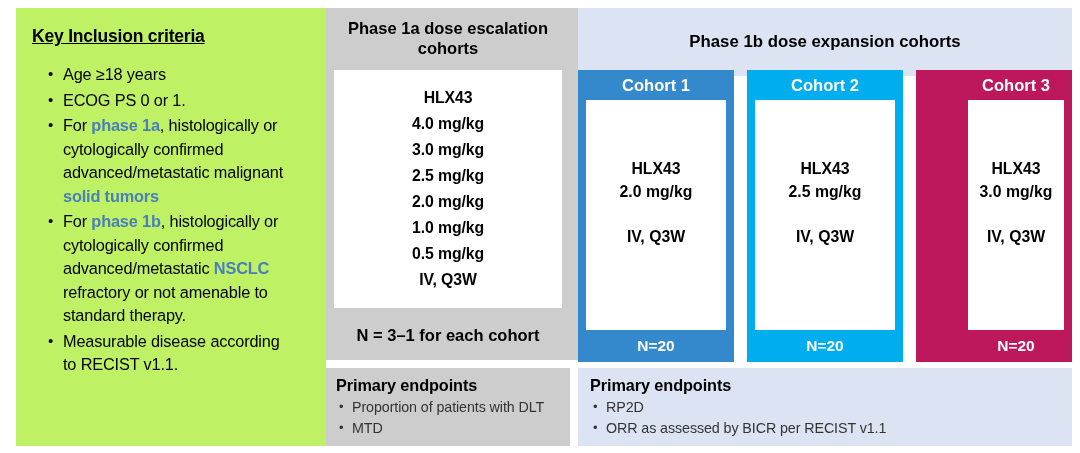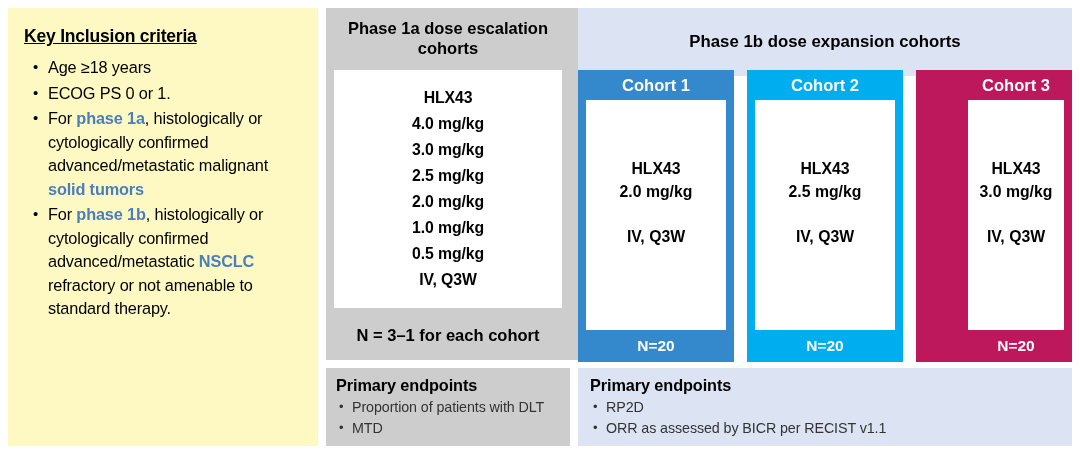--- a/index.html
+++ b/index.html
@@ -18,39 +18,39 @@
   #trial-diagram {
     position: absolute;
     left: 0; top: 0;
     width: 1080px;
     height: 453px;
   }
 
   
   .inclusion-panel {
     position: absolute;
-    left: 8px;
+    left: 16px;
     top: 8px;
     width: 310px;
     height: 438px;
-    background: #fef9c3;
+    background: #bef264;
     box-sizing: border-box;
     padding: 18px 14px 8px 14px;
   }
   .inclusion-title {
     font-size: 17.5px;
     font-weight: bold;
     color: #000000;
     text-decoration: underline;
     margin: 0 0 6px 2px;
     letter-spacing: -0.2px;
   }
   .criteria-list {
     list-style: none;
-    margin: 9px;
+    margin: 16px;
     padding: 0;
   }
   .criteria-item {
     position: relative;
     padding-left: 17px;
     font-size: 16.3px;
     line-height: 23.5px;
     color: #000000;
     margin-bottom: 2px;
     letter-spacing: -0.15px;
@@ -281,20 +281,21 @@
 
 <div id="trial-diagram">
 
   <section class="inclusion-panel">
     <h2 class="inclusion-title">Key Inclusion criteria</h2>
     <ul class="criteria-list" id="criteria-list">
         <li class="criteria-item"><span>Age ≥18 years</span></li>
         <li class="criteria-item"><span>ECOG PS 0 or 1.</span></li>
         <li class="criteria-item"><span>For </span><span class="accent">phase 1a</span><span>, histologically or cytologically confirmed advanced/metastatic malignant </span><span class="accent">solid tumors</span></li>
         <li class="criteria-item"><span>For </span><span class="accent">phase 1b</span><span>, histologically or cytologically confirmed advanced/metastatic </span><span class="accent">NSCLC</span><span> refractory or not amenable to standard therapy.</span></li>
+        <li class="criteria-item"><span>Measurable disease according to RECIST v1.1.</span></li>
       </ul>
   </section>
 
   <section class="phase1a-col">
 
     <div class="p1a-main">
       <div class="p1a-header">Phase 1a dose escalation cohorts</div>
 
       <div class="p1a-doses" id="p1a-doses">
           <div class="dose-line">HLX43</div>

